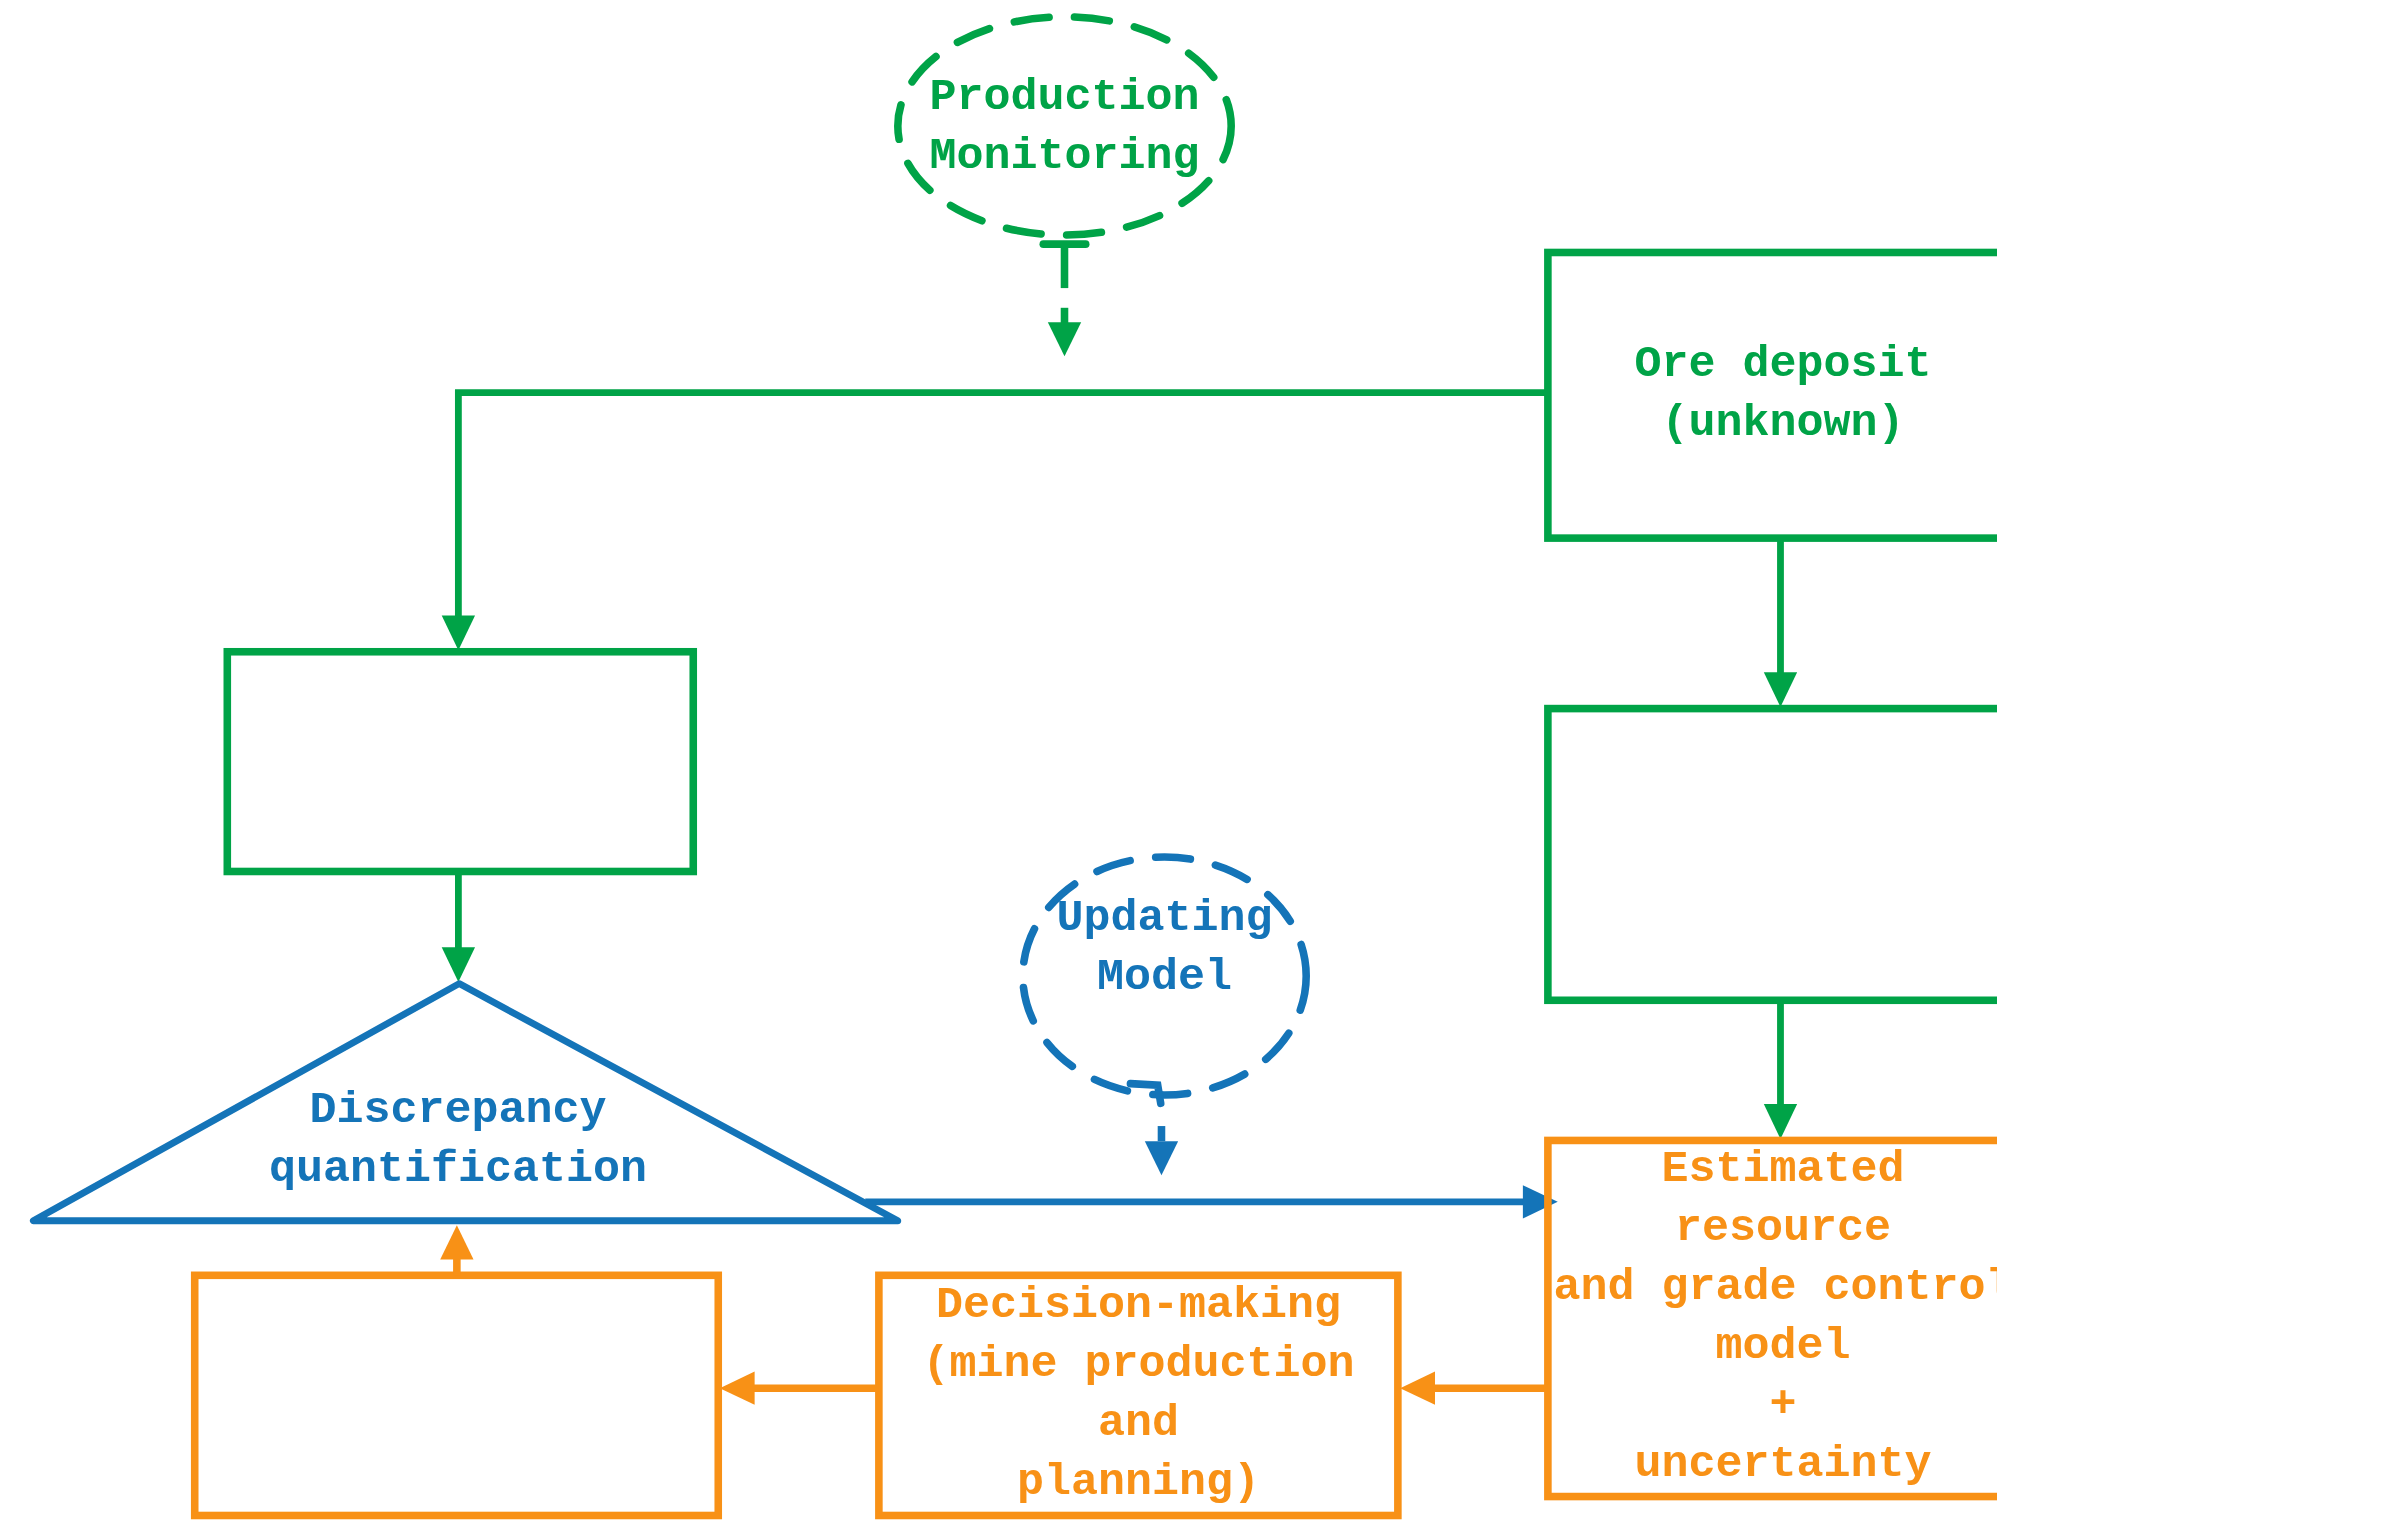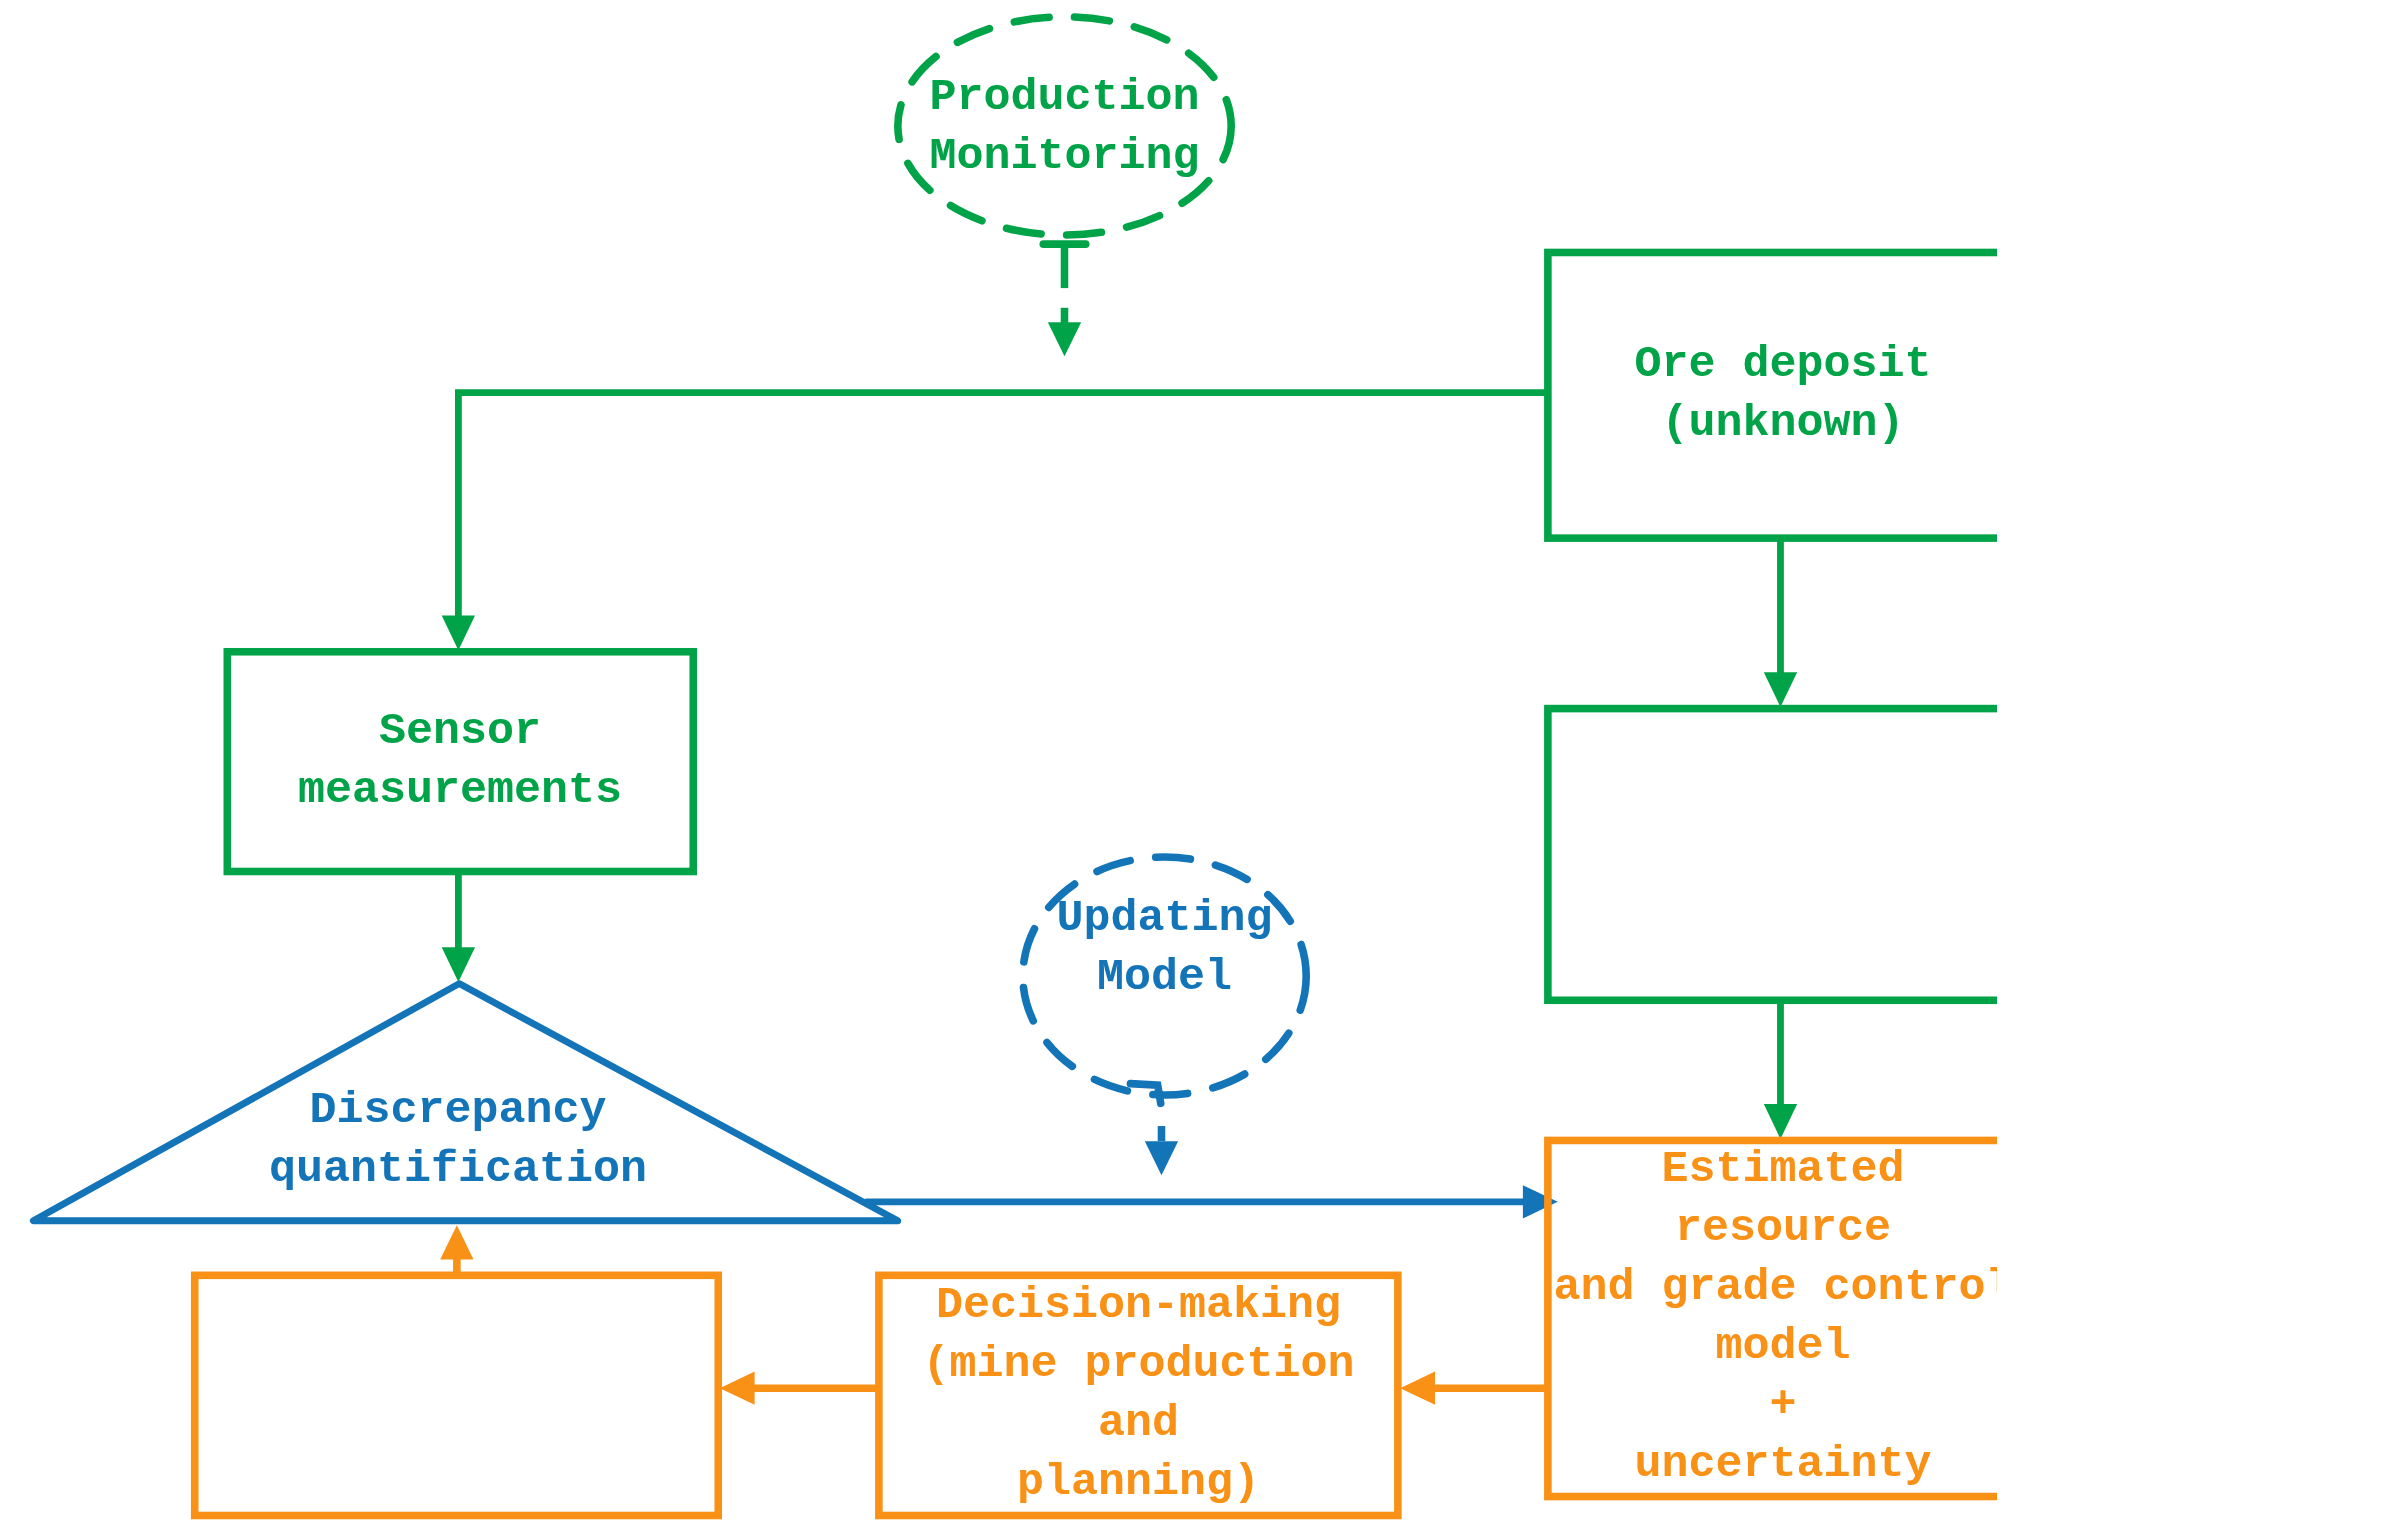--- a/index.html
+++ b/index.html
@@ -124,22 +124,20 @@
   </svg>
 
   <div class="label green" style="left:898px; top:19.7px;  width:333px; height:216px;">Production
 Monitoring</div>
 
   <div class="label green" style="left:1548px; top:252px; width:470px; height:286px;">Ore deposit
 (unknown)</div>
 
   <div class="label green" style="left:2114px; top:477px; width:276px; height:231px;">Sampling</div>
 
-  <div class="label green" style="left:227px; top:652px; width:466px; height:220px;">Sensor
-measurements</div>
 
 
   <div class="label blue" style="left:1023px; top:829px; width:283px; height:239px;">Updating
 Model</div>
 
 
   <div class="label blue" style="left:227px; top:1067px; width:462px; height:148px;">Discrepancy
 quantification</div>
 
   <div class="label orange" style="left:1548px; top:1140px; width:470px; height:356px;">Estimated resource

